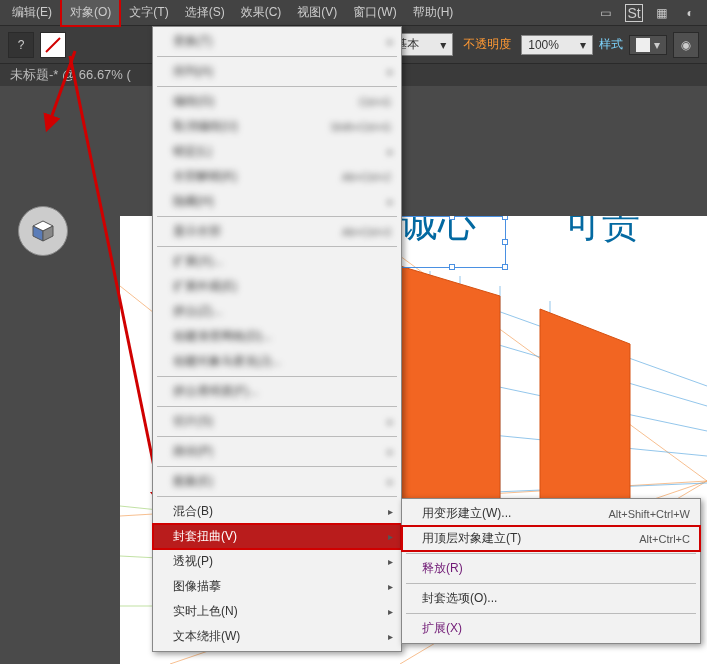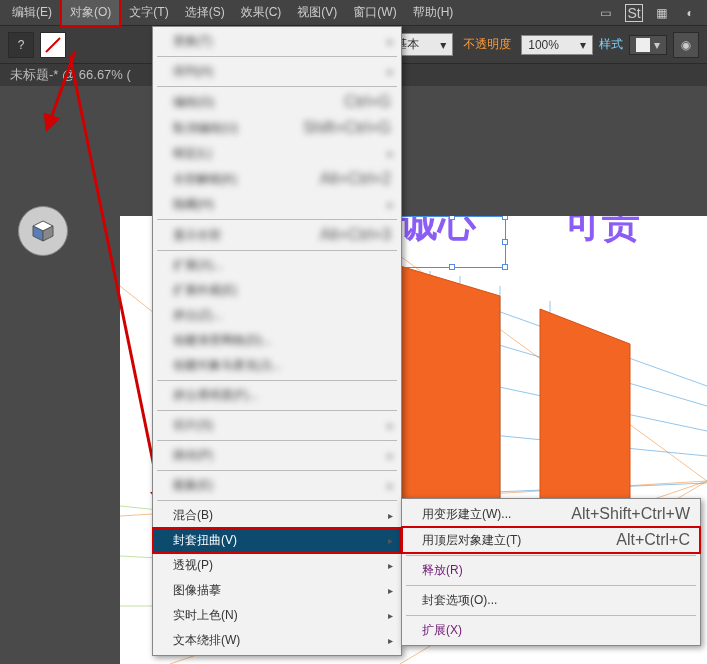--- a/index.html
+++ b/index.html
@@ -12,32 +12,32 @@
 .toolbar { background: #3d3d3d; height: 38px; display: flex; align-items: center; padding: 0 8px; gap: 6px; border-bottom: 1px solid #2a2a2a; }
 .tool-btn { width: 26px; height: 26px; background: #505050; display: flex; align-items: center; justify-content: center; cursor: pointer; border: 1px solid #2a2a2a; }
 .tool-label { color: #ff9933; margin: 0 4px; }
 .tool-dropdown { background: #e8e8e8; color: #333; padding: 2px 6px; border: 1px solid #888; display: flex; align-items: center; gap: 21px; }
 .tool-dark-dd { background: #505050; color: #ccc; padding: 2px 6px; border: 1px solid #2a2a2a; display: flex; align-items: center; gap: 4px; }
 
 .doc-title-bar { background: #3a3a3a; height: 22px; display: flex; align-items: center; padding: 0 10px; color: #bbb; font-size: 13px; }
 
 .canvas-area { position: absolute; left: 0; top: 86px; width: 707px; height: 578px; background: #4a4a4a; }
 .canvas { position: absolute; left: 120px; top: 130px; width: 587px; height: 448px; background: #ffffff; overflow: hidden; }
-.big-text { position: absolute; top: 110px; font-size: 38px; font-weight: 700; color: #8b5cf6; font-family: "SimHei", sans-serif; }
+.big-text { position: absolute; top: 110px; font-size: 38px; font-weight: 400; color: #0369a1; font-family: "SimHei", sans-serif; }
 
 .circle-widget { position: absolute; left: 18px; top: 120px; width: 50px; height: 50px; border-radius: 50%; background: #cccccc; display: flex; align-items: center; justify-content: center; border: 1px solid #888; }
 
 .arrow { position: absolute; pointer-events: none; }
 
 .dropdown-menu { position: absolute; left: 152px; top: 26px; width: 250px; background: #f2f2f2; border: 1px solid #888; box-shadow: 2px 2px 6px rgba(0,0,0,0.4); z-index: 100; padding: 2px 0; }
 .menu-row { display: flex; align-items: center; justify-content: space-between; padding: 4px 10px 4px 20px; color: #333; cursor: pointer; min-height: 22px; position: relative; }
 .menu-row.has-sub::after { content: "▸"; position: absolute; right: 8px; color: #555; font-size: 10px; }
 .menu-row.blurred { filter: blur(3px); }
-.menu-row.highlighted { background: #0c4a6e; color: #fff; }
-.menu-row .shortcut { color: #555; font-size: 16px; }
+.menu-row.highlighted { background: #b91c1c; color: #fff; }
+.menu-row .shortcut { color: #555; font-size: 11px; }
 .menu-sep { height: 1px; background: #bbb; margin: 2px 4px; }
 .menu-row.red-outlined { outline: 2px solid #d00000; outline-offset: -1px; }
 
 .submenu { position: absolute; left: 401px; top: 498px; width: 300px; background: #f2f2f2; border: 1px solid #888; box-shadow: 2px 2px 6px rgba(0,0,0,0.4); z-index: 101; padding: 2px 0; }
 .submenu .menu-row.disabled { color: #701a75; }
 
 .top-icons { position: absolute; right: 8px; top: 4px; display: flex; gap: 10px; }
 .top-icon { width: 18px; height: 18px; color: #ccc; display: flex; align-items: center; justify-content: center; cursor: pointer; }
 
 .selection-handles { position: absolute; border: 1px solid #4a90e2; }

